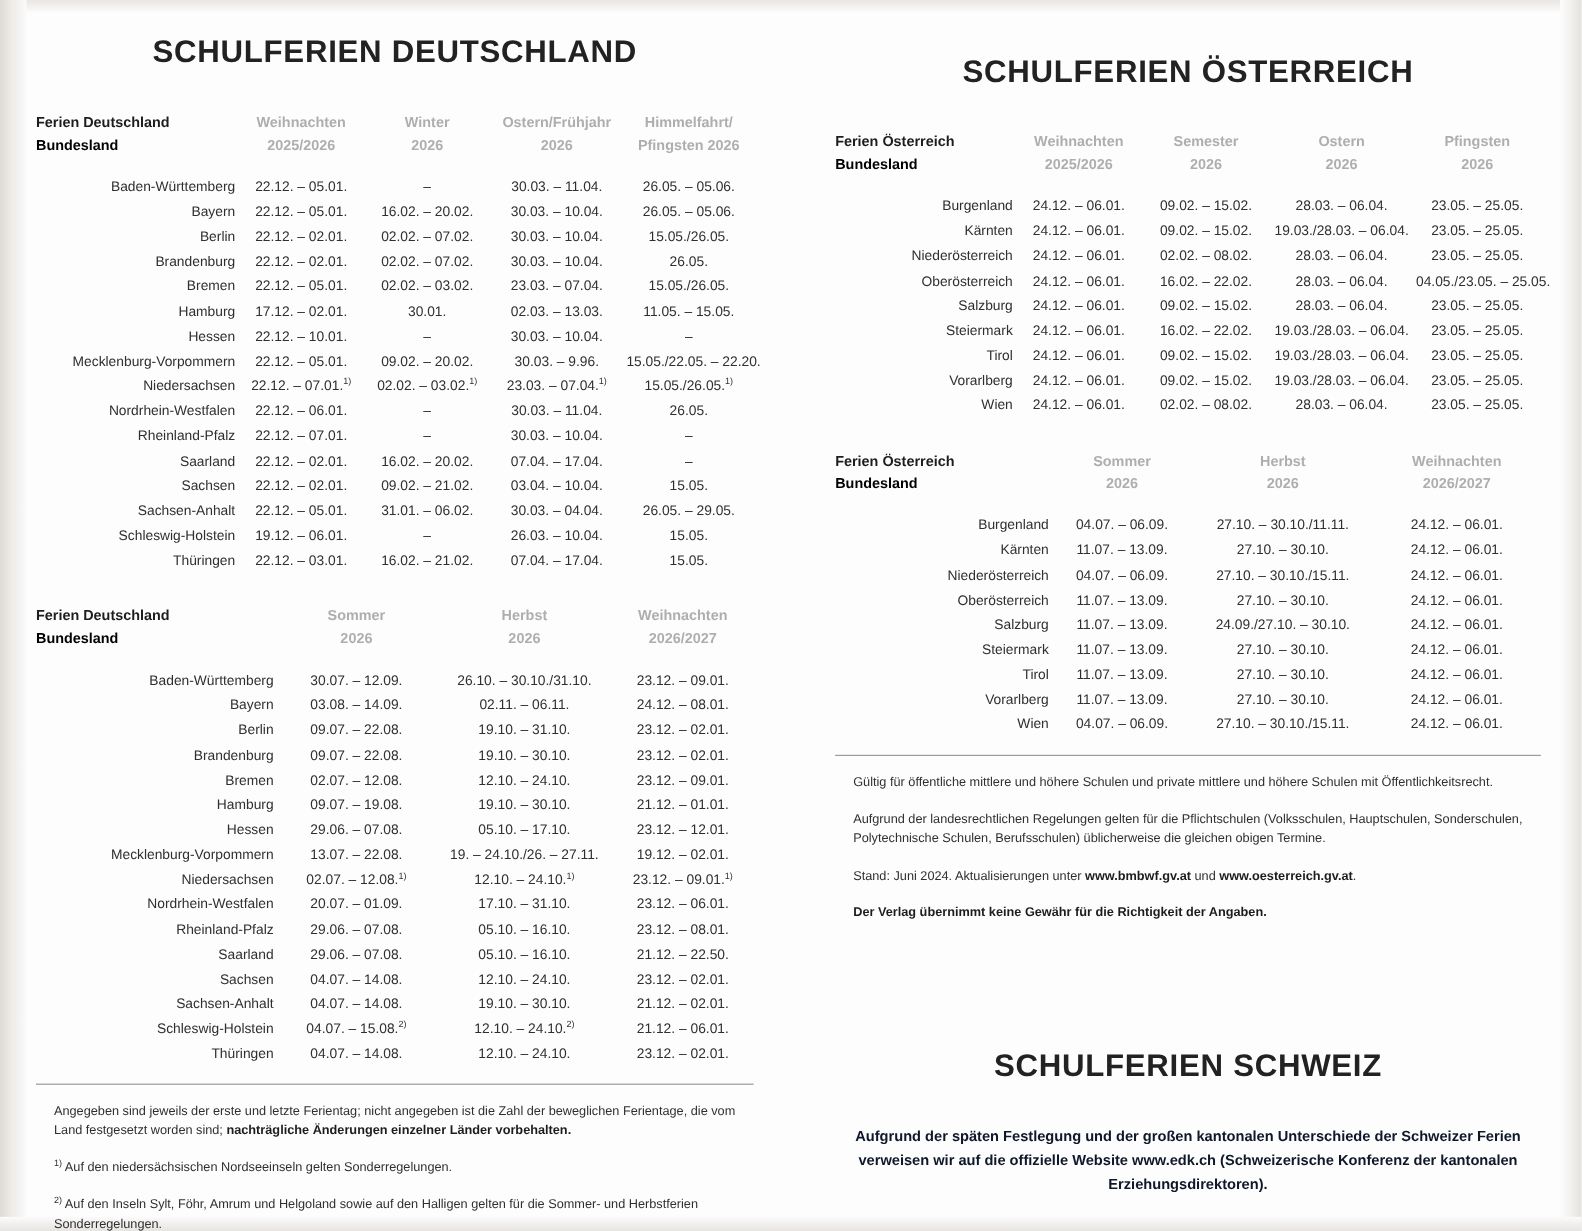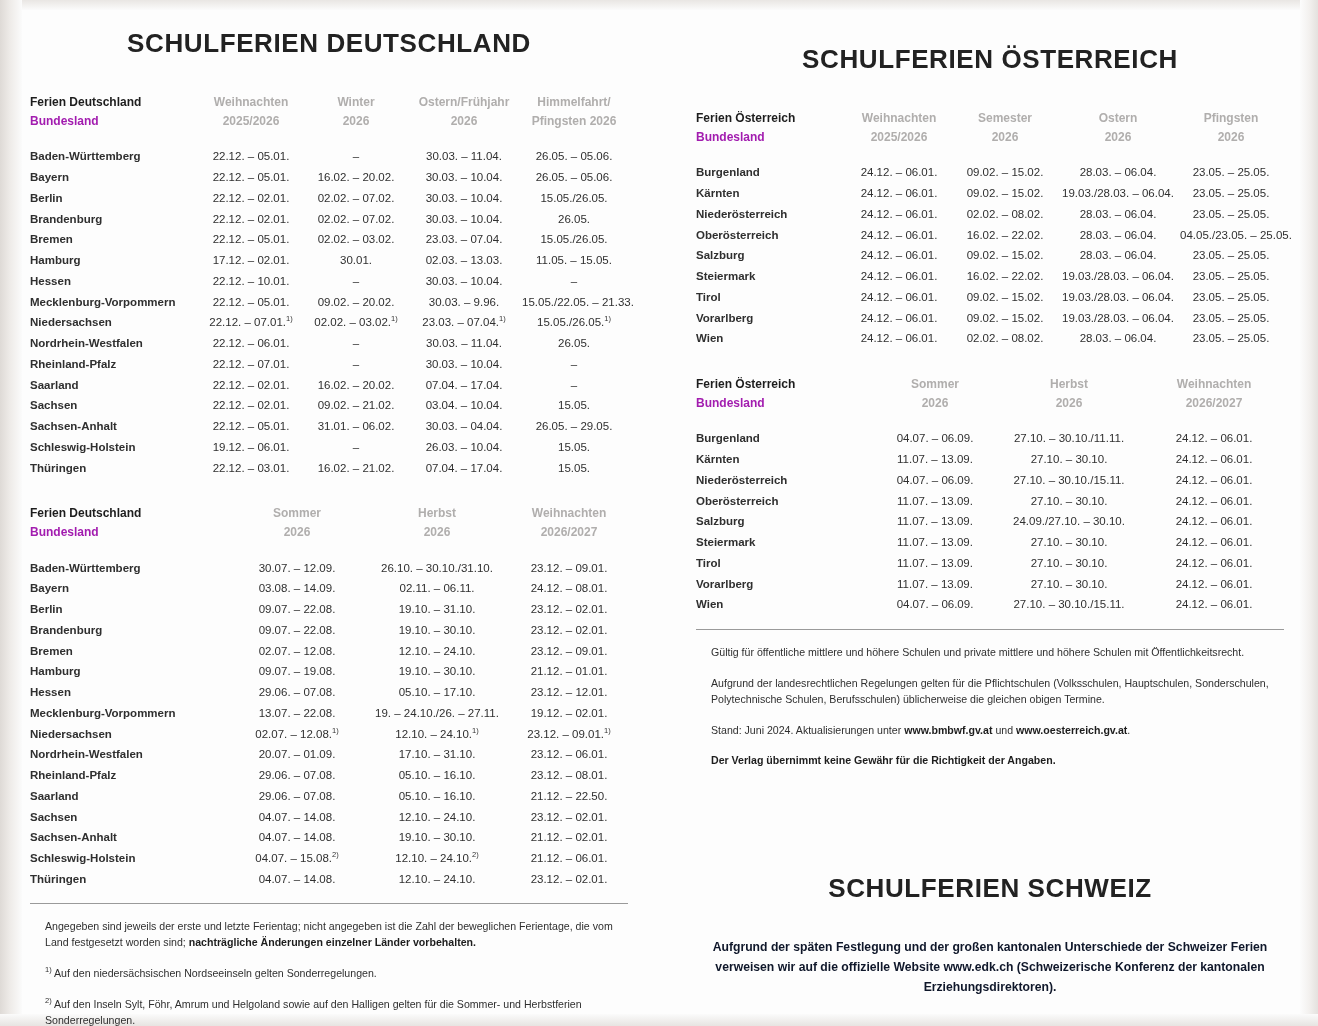--- a/index.html
+++ b/index.html
@@ -102,21 +102,21 @@
     line-height: 1.55;
   }
   table.ferien thead th.first-col {
     text-align: left;
   }
   table.ferien thead th .hl-dark {
     color: #1d1d1d;
     display: block;
   }
   table.ferien thead th .hl-gray {
-    color: #a21caf;
+    color: #000000;
     display: block;
   }
   table.ferien thead th .th-label {
     display: block;
   }
   table.ferien thead th .th-year {
     display: block;
   }
 
   table.ferien thead tr.spacer th {
@@ -125,23 +125,22 @@
   }
 
   table.ferien tbody td {
     text-align: center;
     padding: 3.2px 2px;
     line-height: 1.25;
     color: #2f2f2f;
     white-space: nowrap;
   }
   table.ferien tbody td.state {
-    text-align: left;
+    text-align: right;
     padding-left: 0;
-    font-weight: bold;
   }
 
   sup.fn {
     font-size: 7.5px;
     vertical-align: super;
     line-height: 0;
   }
 
   
   table.de4 col.c0 { width: 168px; }
@@ -304,21 +303,21 @@
             <td>22.12. – 10.01.</td>
             <td>–</td>
             <td>30.03. – 10.04.</td>
             <td>–</td>
           </tr>
           <tr>
             <td class="state">Mecklenburg-Vorpommern</td>
             <td>22.12. – 05.01.</td>
             <td>09.02. – 20.02.</td>
             <td>30.03. – 9.96.</td>
-            <td>15.05./22.05. – 21.33.</td>
+            <td>15.05./22.05. – 22.20.</td>
           </tr>
           <tr>
             <td class="state">Niedersachsen</td>
             <td>22.12. – 07.01.<sup class="fn">1)</sup></td>
             <td>02.02. – 03.02.<sup class="fn">1)</sup></td>
             <td>23.03. – 07.04.<sup class="fn">1)</sup></td>
             <td>15.05./26.05.<sup class="fn">1)</sup></td>
           </tr>
           <tr>
             <td class="state">Nordrhein-Westfalen</td>

